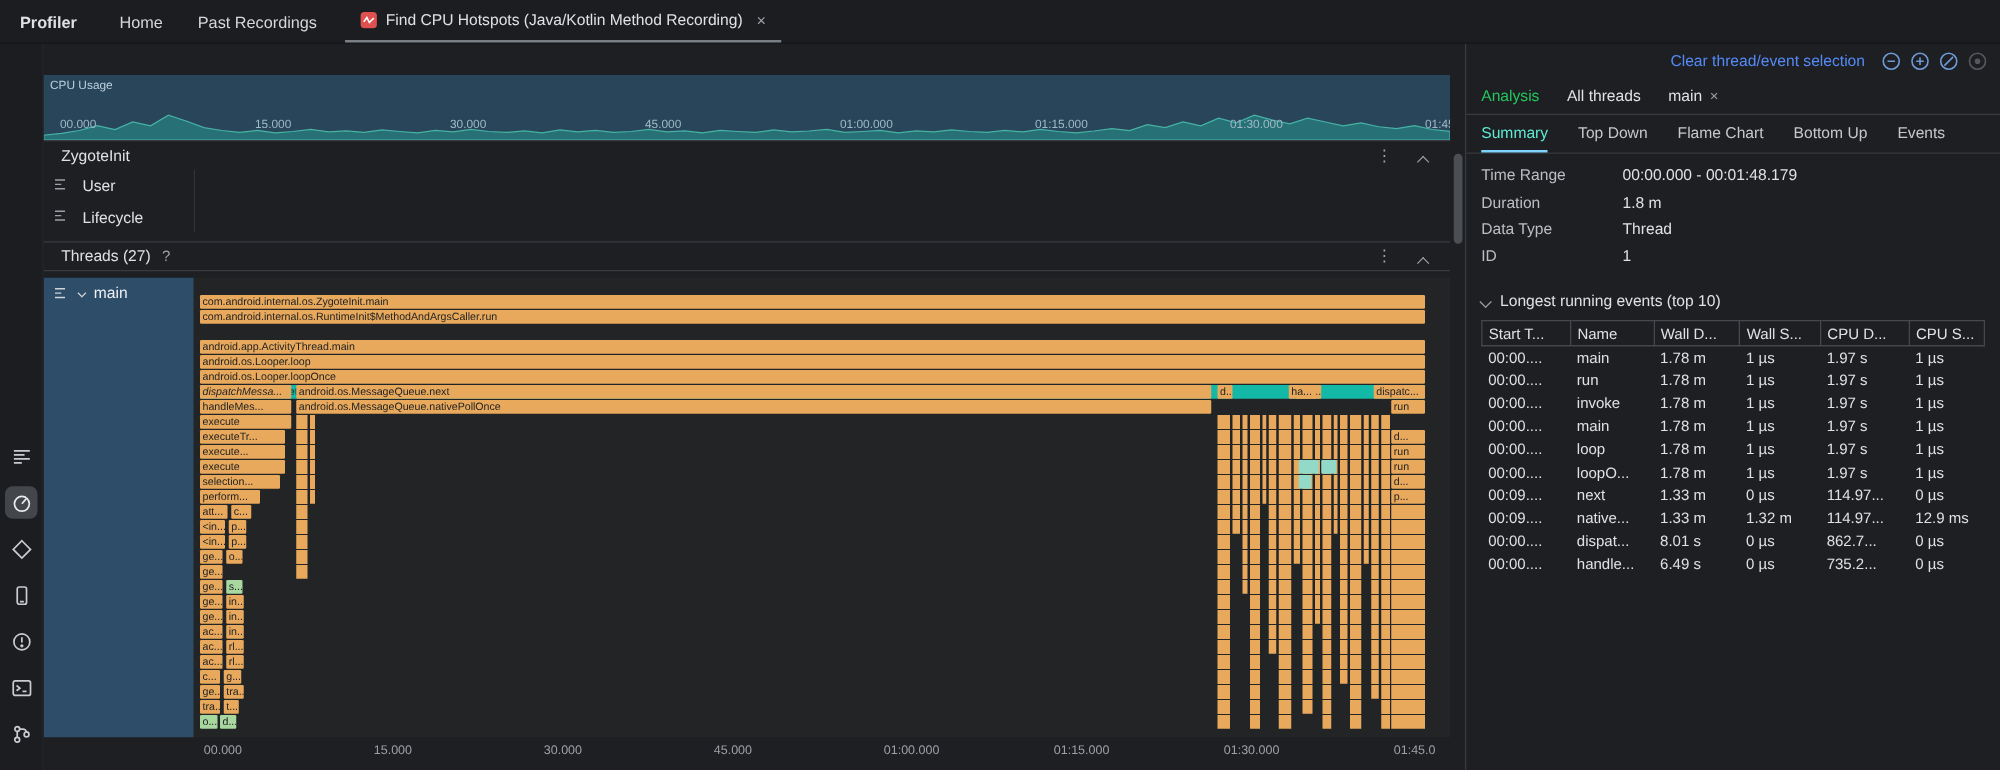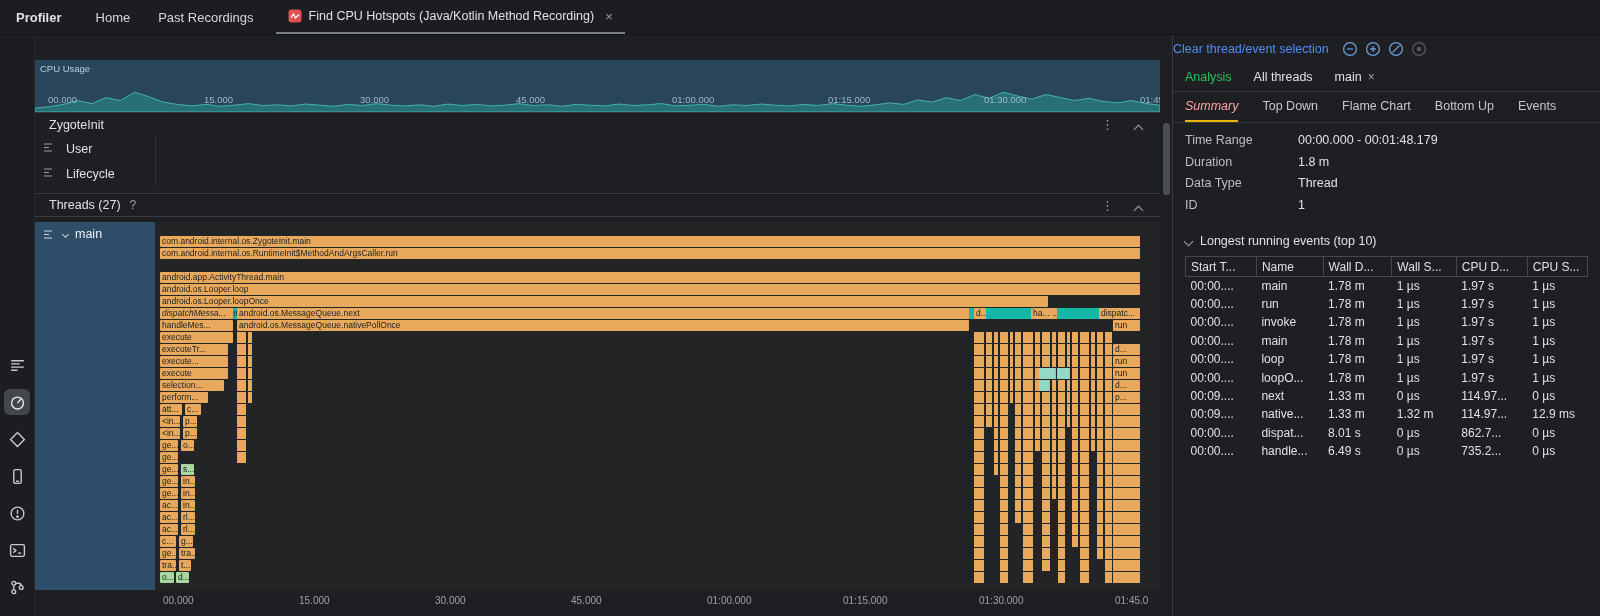--- a/index.html
+++ b/index.html
@@ -57,30 +57,30 @@
   .fseg.mint { background:#93d9c8; }
   .cluster { position:absolute; background:repeating-linear-gradient(180deg,#e8a95c 0px,#e8a95c 11px,#222426 11px,#222426 12px); }
 
   .axis { position:absolute; left:120px; top:557px; width:1005px; height:18px; }
   .axis-tick { position:absolute; top:3px; font-size:10px; color:#9da0a6; white-space:nowrap; }
 
   .scroll-thumb { position:absolute; left:1128px; top:88px; width:7px; height:72px; background:#4b4e53; border-radius:4px; }
 
   
   .rpanel { position:absolute; left:1172px; top:35px; width:428px; height:581px; background:#1e1f22; border-left:1px solid #393b40; }
-  .rtoolbar { height:27px; display:flex; align-items:center; gap:7px; padding-right:10px; }
+  .rtoolbar { height:27px; display:flex; align-items:center; justify-content:flex-end; gap:7px; padding-right:10px; }
   .rlink { color:#548af7; font-size:12.5px; margin-right:6px; }
   .circle-btn { display:flex; align-items:center; }
   .rtabs { height:30px; display:flex; align-items:center; gap:22px; padding-left:12px; border-bottom:1px solid #393b40; font-size:12.5px; }
   .rtab { display:flex; align-items:center; gap:6px; color:#dfe1e5; }
   .rtab .x { color:#9da0a6; font-size:12px; }
   .rtab-label { color:#22c55e; }
   .subtabs { height:31px; display:flex; align-items:stretch; gap:24px; padding-left:12px; border-bottom:1px solid #36383c; font-size:12.5px; }
   .subtab { display:flex; align-items:center; color:#c6c8cc; border-bottom:2px solid transparent; }
-  .subtab.active { color:#fca5a5; border-bottom:2px solid #eab308;font-style:italic; }
+  .subtab.active { color:#5eead4; border-bottom:2px solid #7dd3fc; }
   .info { padding:10px 12px 2px; }
   .info-row { display:flex; height:21.5px; font-size:12.5px; }
   .info-label { width:113px; color:#bcbec4; }
   .info-value { color:#dfe1e5; }
   .events-head { display:flex; align-items:center; gap:8px; padding:13px 12px 8px; font-size:12.5px; color:#dfe1e5; }
   .events-wrap { padding:0 12px; }
   table.events { width:100%; border-collapse:collapse; table-layout:fixed; font-size:12px; }
   table.events th { border:1px solid #46484d; font-weight:normal; text-align:left; color:#dfe1e5;
                     padding:2px 5px; height:20px; white-space:nowrap; overflow:hidden; }
   table.events td { padding:1px 5px; height:18.4px; color:#dfe1e5; white-space:nowrap; overflow:hidden; }
@@ -230,21 +230,21 @@
           <div class="cluster" style="left: 925px; top: 110px; width: 9px; height: 251px;"></div>
           <div class="cluster" style="left: 936px; top: 110px; width: 4px; height: 119px;"></div>
           <div class="cluster" style="left: 942px; top: 110px; width: 6px; height: 227px;"></div>
           <div class="cluster" style="left: 950px; top: 110px; width: 7px; height: 251px;"></div>
           <div class="cluster" style="left: 958px; top: 182px; width: 27px; height: 179px;"></div>
           <div class="fseg" style="left: 5px; top: 14px; width: 980px;">com.android.internal.os.ZygoteInit.main</div>
           <div class="fseg" style="left: 5px; top: 26px; width: 980px;">com.android.internal.os.RuntimeInit$MethodAndArgsCaller.run</div>
           <div class="fseg blue" style="left: 5px; top: 38px; width: 980px;">java.lang.reflect.Method.invoke</div>
           <div class="fseg" style="left: 5px; top: 50px; width: 980px;">android.app.ActivityThread.main</div>
           <div class="fseg" style="left: 5px; top: 62px; width: 980px;">android.os.Looper.loop</div>
-          <div class="fseg" style="left: 5px; top: 74px; width: 888px;">android.os.Looper.loopOnce</div>
+          <div class="fseg" style="left: 5px; top: 74px; width: 980px;">android.os.Looper.loopOnce</div>
           <div class="fseg" style="left: 5px; top: 86px; width: 73px; font-style: italic;">dispatchMessa...</div>
           <div class="fseg" style="left: 82px; top: 86px; width: 732px;">android.os.MessageQueue.next</div>
           <div class="fseg" style="left: 819px; top: 86px; width: 12px;">d...</div>
           <div class="fseg" style="left: 882px; top: 86px; width: 20px;">dis...</div>
           <div class="fseg" style="left: 876px; top: 86px; width: 22px;">ha...</div>
           <div class="fseg" style="left: 944px; top: 86px; width: 41px;">dispatc...</div>
           <div class="fseg" style="left: 5px; top: 98px; width: 73px;">handleMes...</div>
           <div class="fseg" style="left: 82px; top: 98px; width: 732px;">android.os.MessageQueue.nativePollOnce</div>
           <div class="fseg" style="left: 958px; top: 98px; width: 27px;">run</div>
           <div class="fseg" style="left: 5px; top: 110px; width: 73px;">execute</div>

